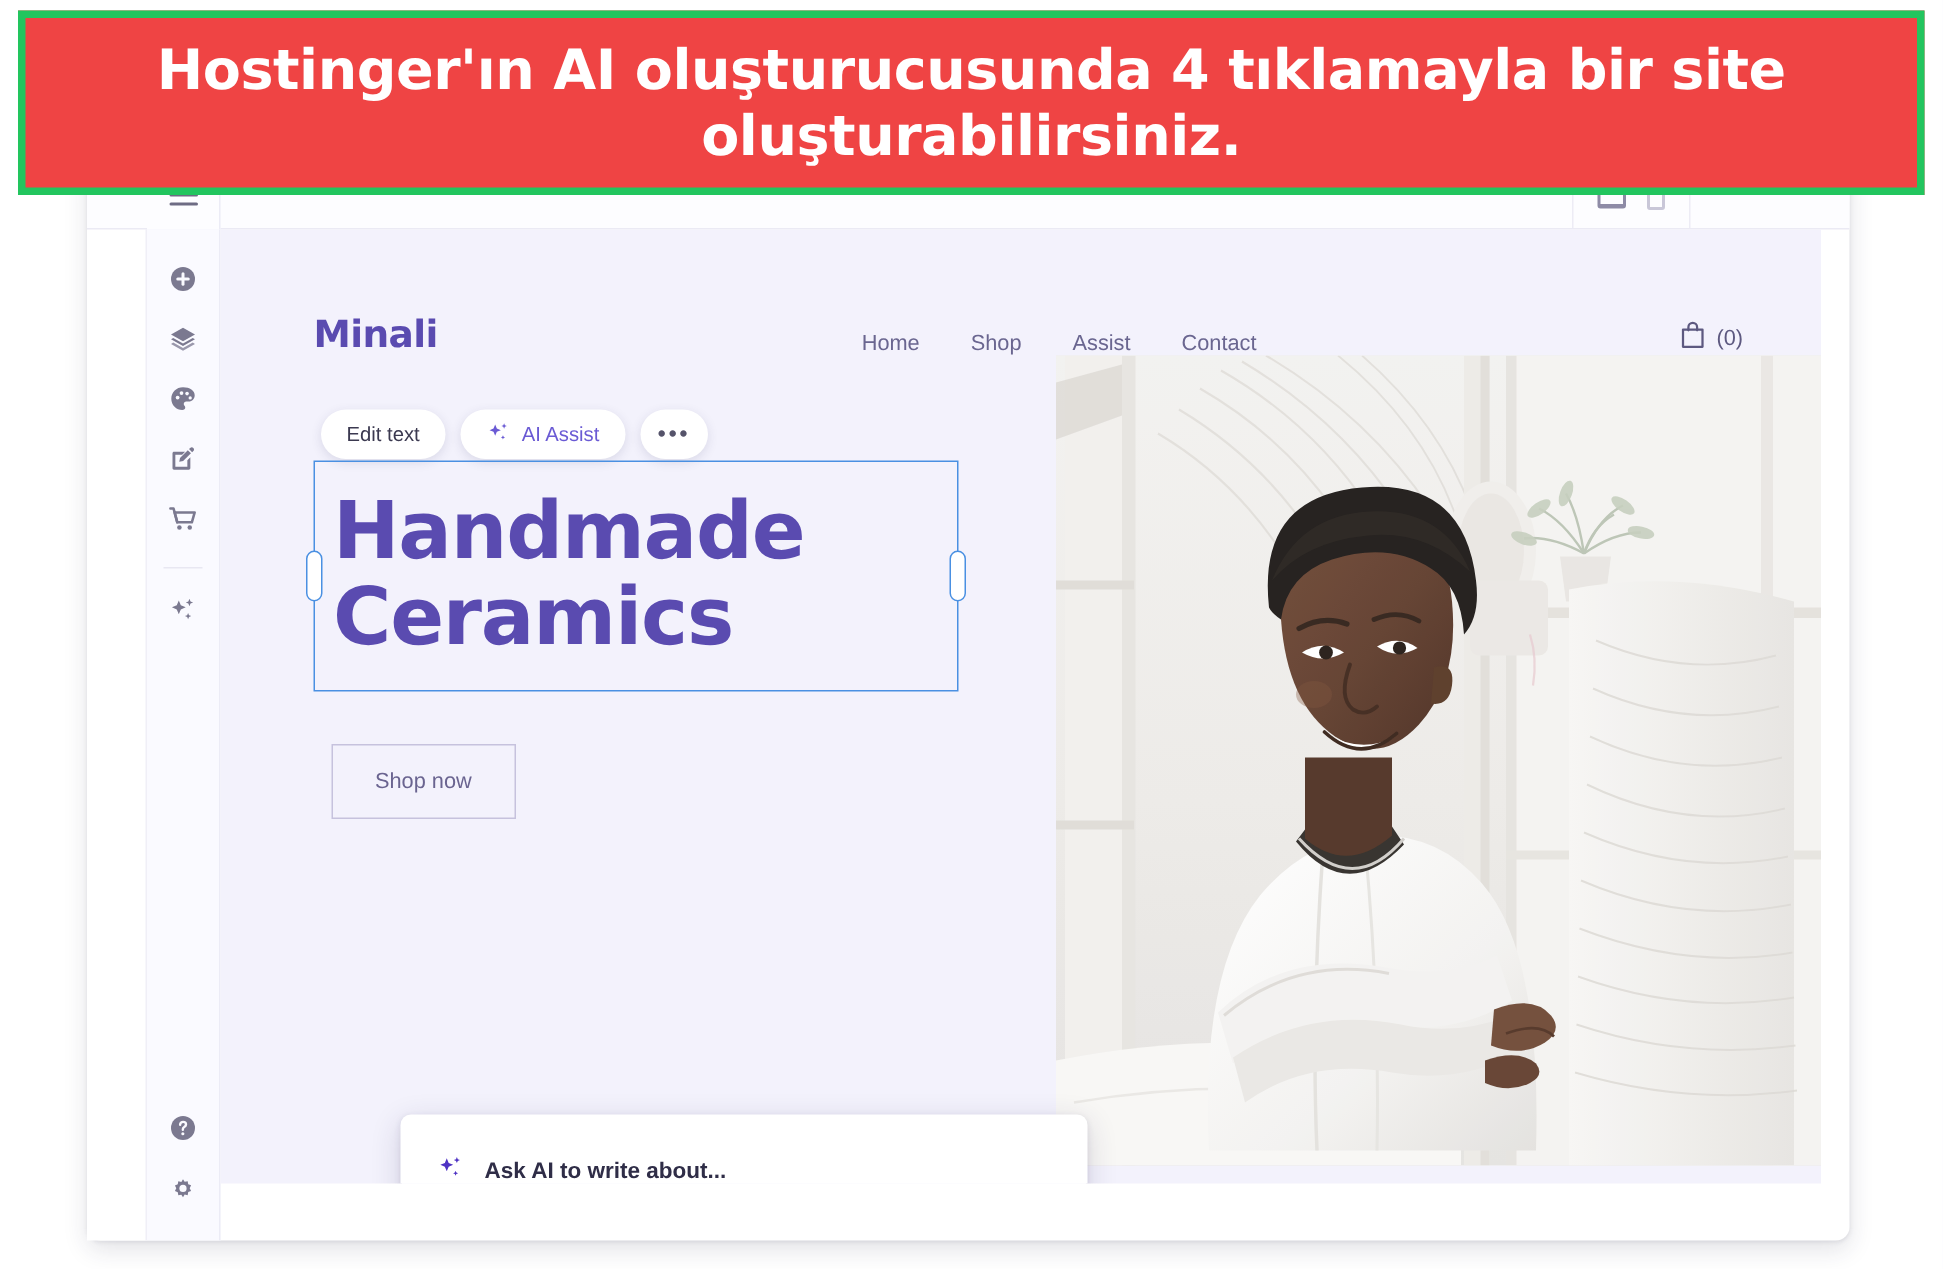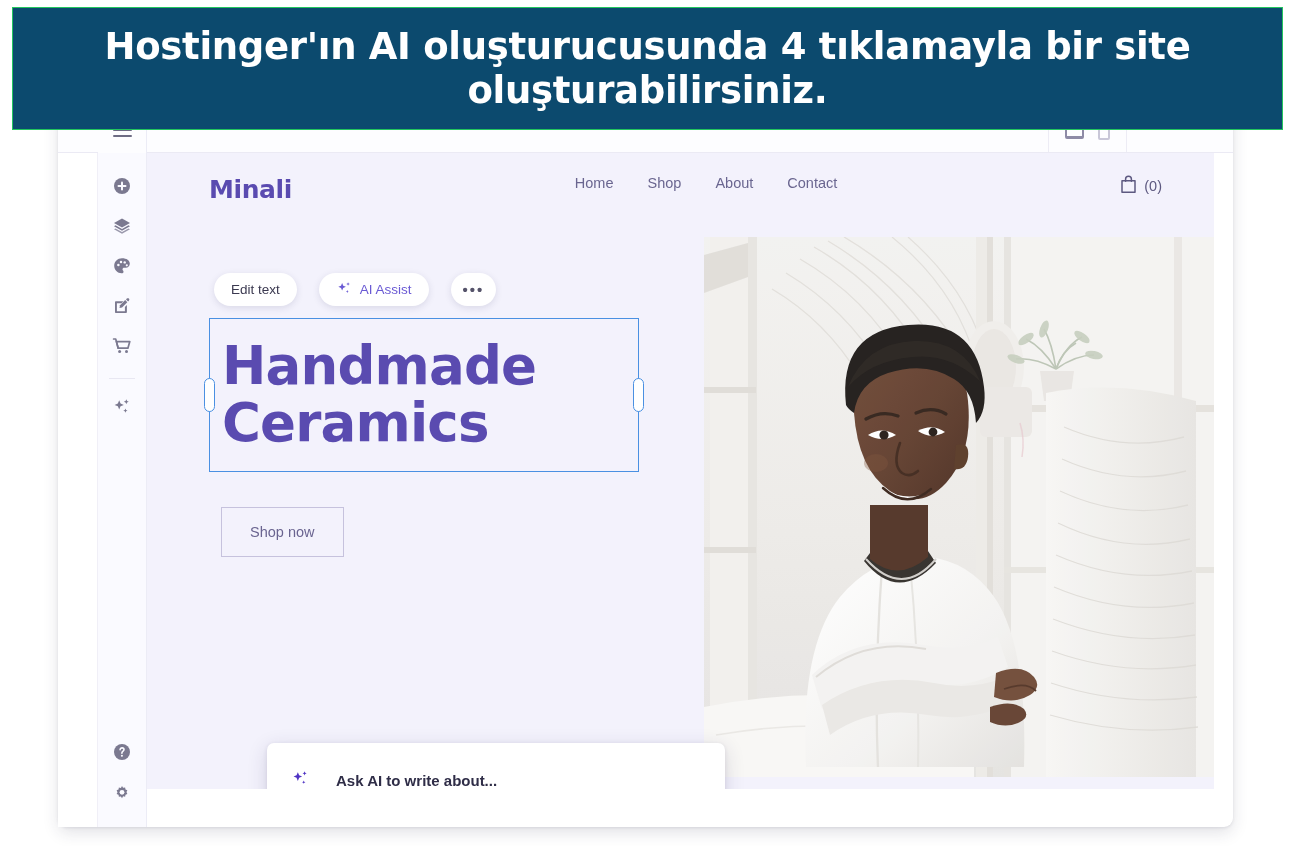--- a/index.html
+++ b/index.html
@@ -172,21 +172,21 @@
     top: 41px;
     right: 19px;
     bottom: 38px;
     background: #f3f2fc;
     overflow: hidden;
   }
 
   
   .site-header {
     display: flex;
-    align-items: flex-start;
+    align-items: flex-end;
     padding: 22px 52px 0 62px;
     height: 84px;
   }
   .site-logo {
     font-size: 25px;
     font-weight: bold;
     color: #5a4bb0;
     letter-spacing: -0.4px;
     font-family: "DejaVu Sans", sans-serif;
   }
@@ -219,22 +219,22 @@
   }
   .hero-left {
     width: 460px;
     position: relative;
     padding-top: 36px;
   }
 
   
   .edit-toolbar {
     display: flex;
-    gap: 22px;
-    margin-bottom: 12px;
+    gap: 10px;
+    margin-bottom: 1px;
     margin-left: 5px;
   }
   .pill {
     background: #ffffff;
     border-radius: 18px;
     height: 33px;
     display: flex;
     align-items: center;
     padding: 0 17px;
     font-size: 13.5px;
@@ -317,36 +317,36 @@
     background: #ffffff;
     border-radius: 7px;
     box-shadow: 0 5px 20px rgba(45,40,85,0.16),
                 0 1px 4px rgba(45,40,85,0.10);
     padding: 26px 24px 0 24px;
     z-index: 5;
   }
   .ai-popup-head {
     display: flex;
     align-items: center;
-    gap: 26px;
+    gap: 13px;
     font-size: 15px;
     font-weight: bold;
     color: #2f2d47;
     margin-bottom: 20px;
   }
 
   
   .caption {
     position: absolute;
     left: 12px;
     top: 7px;
     width: 1271px;
     height: 123px;
-    background: #0c4a6e;
-    border: 1px solid #22c55e;
+    background: #ef4444;
+    border: 5px solid #22c55e;
     color: #ffffff;
     display: flex;
     align-items: center;
     justify-content: center;
     text-align: center;
     font-size: 37px;
     font-weight: bold;
     line-height: 1.18;
     padding: 0 26px;
     letter-spacing: -0.3px;
@@ -473,21 +473,21 @@
     </div>
 
     <div class="canvas">
 
       <div class="site-header">
         <div class="site-logo">Minali</div>
 
         <nav class="site-nav">
           <a>Home</a>
           <a>Shop</a>
-          <a>About</a>
+          <a>Assist</a>
           <a>Contact</a>
         </nav>
 
         <div class="cart-area">
           <span>
             <svg width="17" height="19" viewBox="0 0 17 19">
               <path d="M2 5.7h13v11.5H2z" fill="none" stroke="#5d5980" stroke-width="1.5" stroke-linejoin="round"></path>
               <path d="M5.6 6.2V4.1c0-1.6 1.3-2.9 2.9-2.9s2.9 1.3 2.9 2.9v2.1" fill="none" stroke="#5d5980" stroke-width="1.5" stroke-linecap="round"></path>
             </svg>
           </span>

